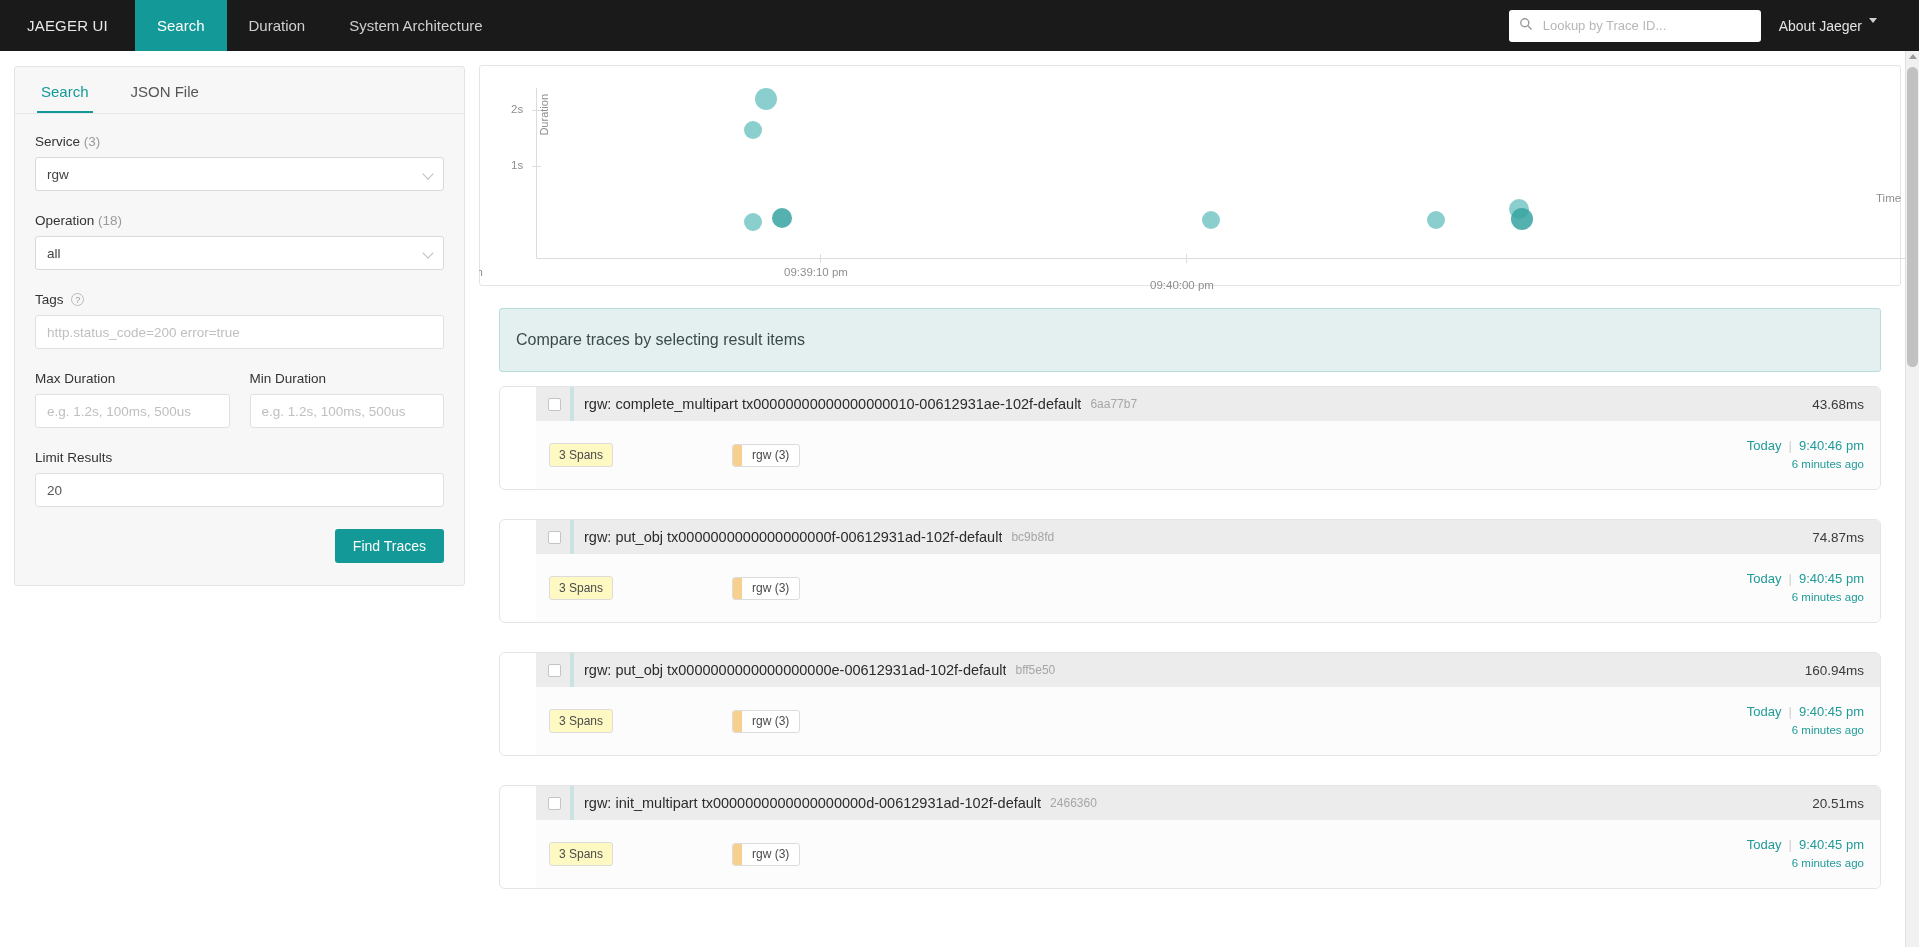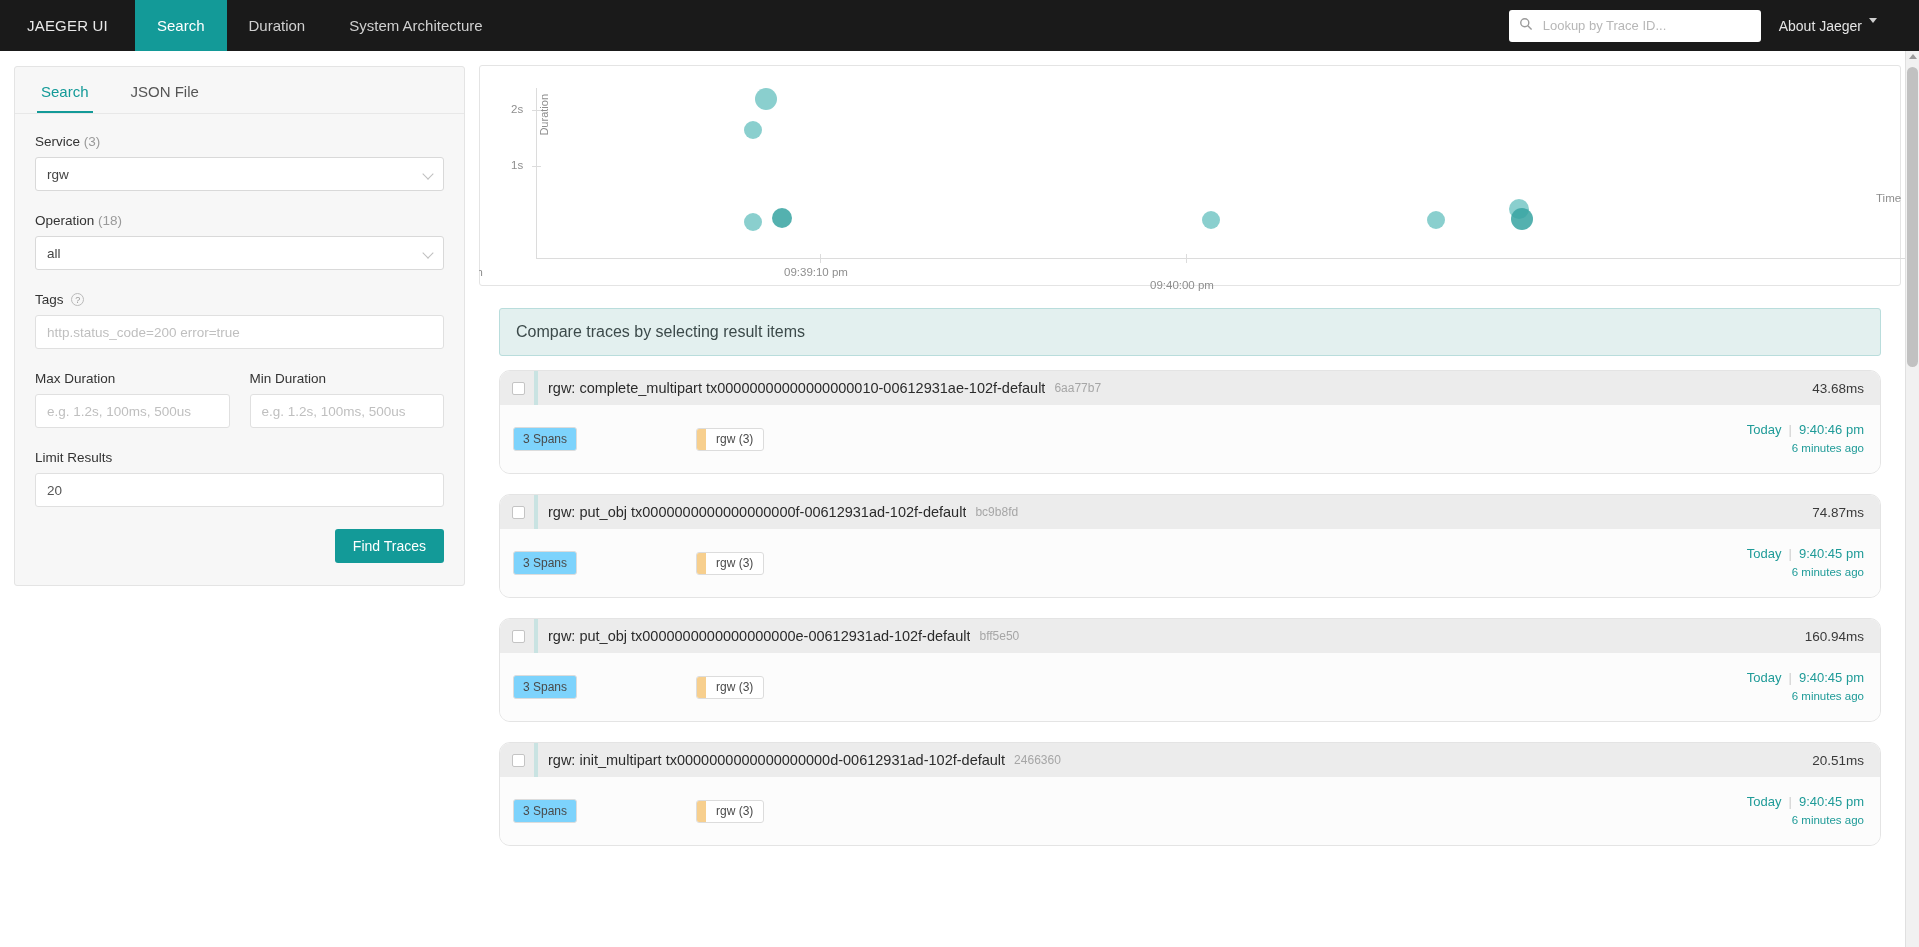--- a/index.html
+++ b/index.html
@@ -142,28 +142,28 @@
   .ddg-btn {
     height:32px; margin-left:10px; border:1px solid #dcdcdc;
     background:#fff; border-radius:3px; padding:0 13px;
     font-size:13px; color:#3d3d3d; display:flex; align-items:center;
     cursor:pointer; font-family:"Liberation Sans", sans-serif;
   }
 
   .compare-banner {
     margin:22px 20px 0 20px; background:#e3f0ef;
     border:1px solid #b9dddc; border-radius:3px;
-    height:48px; display:flex; align-items:center;
+    height:64px; display:flex; align-items:center;
     padding-left:16px; font-size:16px; color:#3c4a4a;
   }
 
   .trace-list { padding:14px 20px 0 20px; }
   .trace-card {
-    border:1px solid #e4e4e4; border-radius:11px;
-    background:#fff; margin-bottom:20px; overflow:hidden;
+    border:1px solid #e4e4e4; border-radius:6px;
+    background:#fff; margin-bottom:29px; overflow:hidden;padding-left:36px;
   }
   .trace-head {
     background:#ececec; height:34px; display:flex; align-items:center;
     position:relative; padding-left:0;
   }
   .tcheck {
     width:13px; height:13px; border:1px solid #c4c4c4;
     background:#fff; border-radius:2px; margin:0 9px 0 12px;
     flex:0 0 auto; cursor:pointer;
   }
@@ -172,21 +172,21 @@
     font-size:14.5px; color:#2b2b2b; margin-left:10px;
     white-space:nowrap; overflow:hidden;
   }
   .tid { font-size:12px; color:#a6a6a6; margin-left:9px; }
   .tdur { margin-left:auto; font-size:13.5px; color:#3a3a3a; padding-right:16px; }
   .trace-body {
     background:#fcfcfc; height:68px; display:flex;
     align-items:center; padding:0 16px 0 13px; position:relative;
   }
   .chip {
-    border:1px solid #dcdcdc; border-radius:3px; background:#7dd3fc;
+    border:1px solid #dcdcdc; border-radius:3px; background:#fef9c3;
     font-size:12px; color:#4a4a4a; padding:4px 9px;
   }
   .svc-chip {
     position:absolute; left:196px; display:flex; align-items:center;
     border:1px solid #dcdcdc; border-radius:3px; background:#fff;
     overflow:hidden; height:23px;
   }
   .svc-swatch { width:9px; align-self:stretch; background:#f7cf8e; }
   .svc-name { font-size:12px; color:#4a4a4a; padding:0 10px; }
   .tright {

